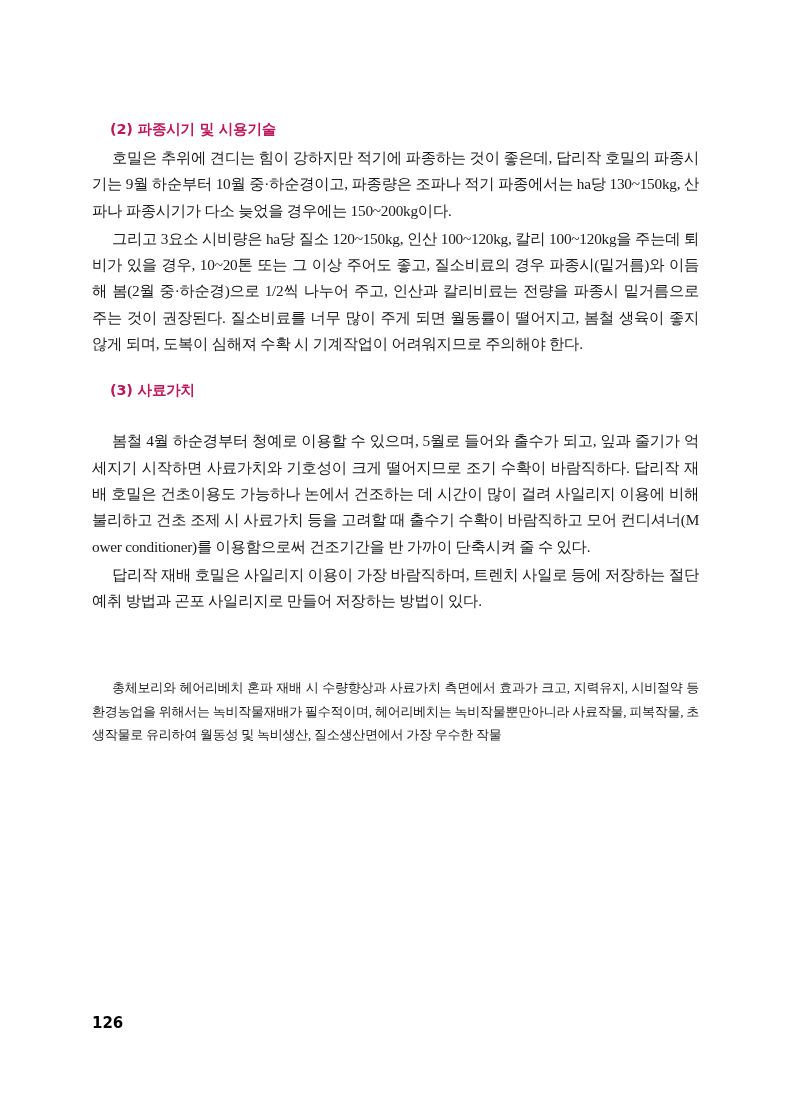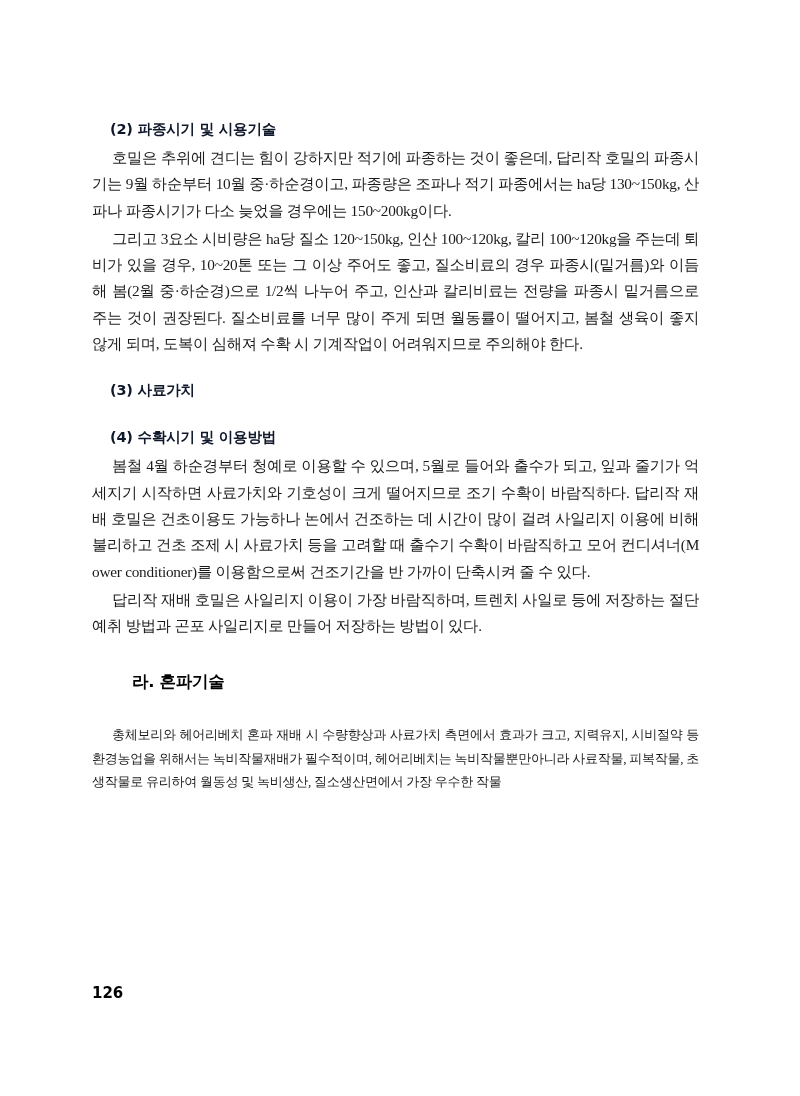--- a/index.html
+++ b/index.html
@@ -22,21 +22,21 @@
     padding: 120px 92px 40px 92px;
     position: relative;
   }
   .section-heading {
     font-family: "DejaVu Sans", "Liberation Sans", sans-serif;
     font-size: 14.5px;
     font-weight: 600;
     margin: 0 0 6px 0;
     padding-left: 18px;
     letter-spacing: -0.2px;
-    color: #0f172a;
+    color: #be185d;
   }
   .para {
     font-size: 15.3px;
     line-height: 1.72;
     margin: 0 9px 2px 0;
     text-align: justify;
     text-justify: inter-character;
     text-indent: 20px;
     letter-spacing: -0.25px;
     word-break: break-all;
@@ -59,21 +59,21 @@
     letter-spacing: -0.3px;
     word-break: break-all;
   }
   .body-block .para {
     font-size: 13px;
     line-height: 1.78;
   }
   .page-number {
     position: absolute;
     left: 92px;
-    bottom: 94px;
+    bottom: 64px;
     font-family: "DejaVu Sans", "Liberation Sans", sans-serif;
     font-size: 15px;
     font-weight: 700;
     color: #000;
   }
 </style>
 </head>
 <body>
 
 <div class="page">
@@ -86,28 +86,26 @@
 
   <div class="gap-md"></div>
 
   <div>
     <h3 class="section-heading">(3) 사료가치</h3>
   </div>
 
   <div class="gap-md"></div>
 
   <div>
-    <h3 class="section-heading">(4) 수확시기 및 이용방법</h3>
     <p class="para">봄철 4월 하순경부터 청예로 이용할 수 있으며, 5월로 들어와 출수가 되고, 잎과 줄기가 억세지기 시작하면 사료가치와 기호성이 크게 떨어지므로 조기 수확이 바람직하다. 답리작 재배 호밀은 건초이용도 가능하나 논에서 건조하는 데 시간이 많이 걸려 사일리지 이용에 비해 불리하고 건초 조제 시 사료가치 등을 고려할 때 출수기 수확이 바람직하고 모어 컨디셔너(Mower conditioner)를 이용함으로써 건조기간을 반 가까이 단축시켜 줄 수 있다.</p>
     <p class="para">답리작 재배 호밀은 사일리지 이용이 가장 바람직하며, 트렌치 사일로 등에 저장하는 절단예취 방법과 곤포 사일리지로 만들어 저장하는 방법이 있다.</p>
   </div>
 
   <div class="gap-lg"></div>
 
-  <h2 class="major-heading">라. 혼파기술</h2>
 
   <div class="gap-lg"></div>
 
   <div class="body-block">
     <p class="para">총체보리와 헤어리베치 혼파 재배 시 수량향상과 사료가치 측면에서 효과가 크고, 지력유지, 시비절약 등 환경농업을 위해서는 녹비작물재배가 필수적이며, 헤어리베치는 녹비작물뿐만아니라 사료작물, 피복작물, 초생작물로 유리하여 월동성 및 녹비생산, 질소생산면에서 가장 우수한 작물</p>
   </div>
 
   <div class="page-number">126</div>
 </div>
 

